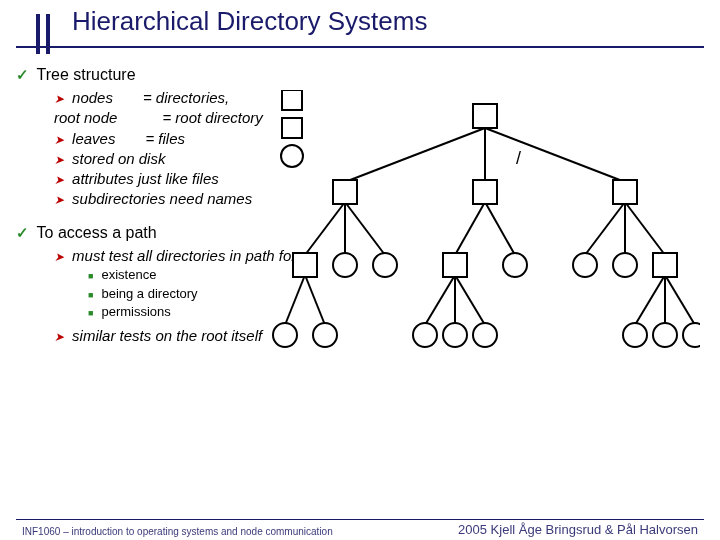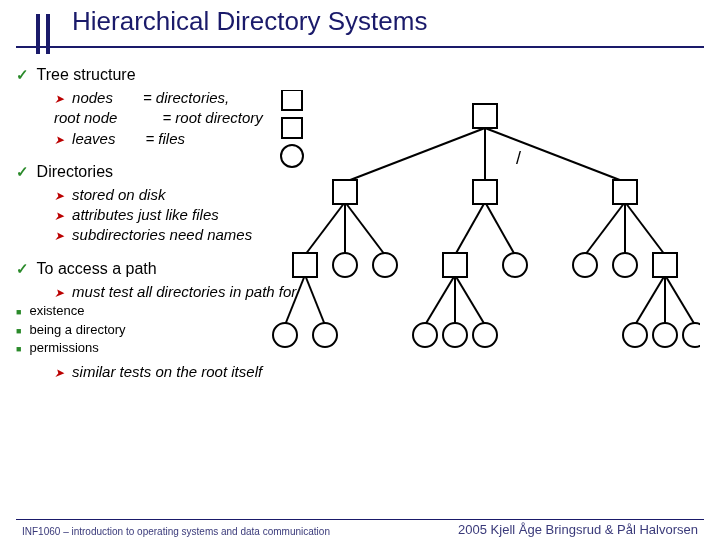--- a/index.html
+++ b/index.html
@@ -44,21 +44,21 @@
     left: 16px;
     right: 16px;
     font-size: 15px;
     color: #000;
   }
   .lvl1 { margin-left: 0; margin-top: 8px; margin-bottom: 4px; }
   .lvl1 .check { color: #2a8a2a; font-weight: bold; margin-right: 8px; }
   .lvl1 span.txt { font-size: 16px; }
   .lvl2 { margin-left: 38px; font-size: 15px; line-height: 1.35; font-style: italic; }
   .lvl2 .arrow { color: #b00; margin-right: 8px; font-size: 12px; }
-  .lvl3 { font-size: 13px; line-height: 1.45; }
+  .lvl3 { margin-left: 72px; font-size: 13px; line-height: 1.45; }
   .lvl3 .sq { color: #2a8a2a; margin-right: 8px; font-size: 9px; }
   .footer {
     position: absolute;
     left: 0;
     right: 0;
     bottom: 0;
     height: 20px;
   }
   .footline {
     position: absolute;
@@ -111,23 +111,20 @@
     <span class="check">✓</span><span class="txt">Tree structure</span>
   </div>
   <div class="lvl2">
     <span class="arrow">➤</span><span style="white-space:pre-line">nodes  = directories,
  root node   = root directory</span>
   </div>
   <div class="lvl2">
     <span class="arrow">➤</span><span>leaves  = files</span>
   </div>
 
-  <div class="lvl1" style="margin-top:14px">
-    <span class="check">✓</span><span class="txt">Directories</span>
-  </div>
   <div class="lvl2">
     <span class="arrow">➤</span><span>stored on disk</span>
   </div>
   <div class="lvl2">
     <span class="arrow">➤</span><span>attributes just like files</span>
   </div>
   <div class="lvl2">
     <span class="arrow">➤</span><span>subdirectories need names</span>
   </div>
 
@@ -217,15 +214,15 @@
       <rect x="12" y="0" width="20" height="20"></rect>
       <rect x="12" y="28" width="20" height="20"></rect>
       <circle cx="22" cy="66" r="11"></circle>
     </g>
   </svg>
   <div class="root-label" style="left:246px; top:58px">/</div>
 </div>
 
 <div class="footer">
   <div class="footline"></div>
-  <div class="foot-left">INF1060 – introduction to operating systems and data communication</div>
+  <div class="foot-left">INF1060 – introduction to operating systems and node communication</div>
   <div class="foot-right">2005 Kjell Åge Bringsrud &amp; Pål Halvorsen</div>
 </div>
 
 </body></html>

